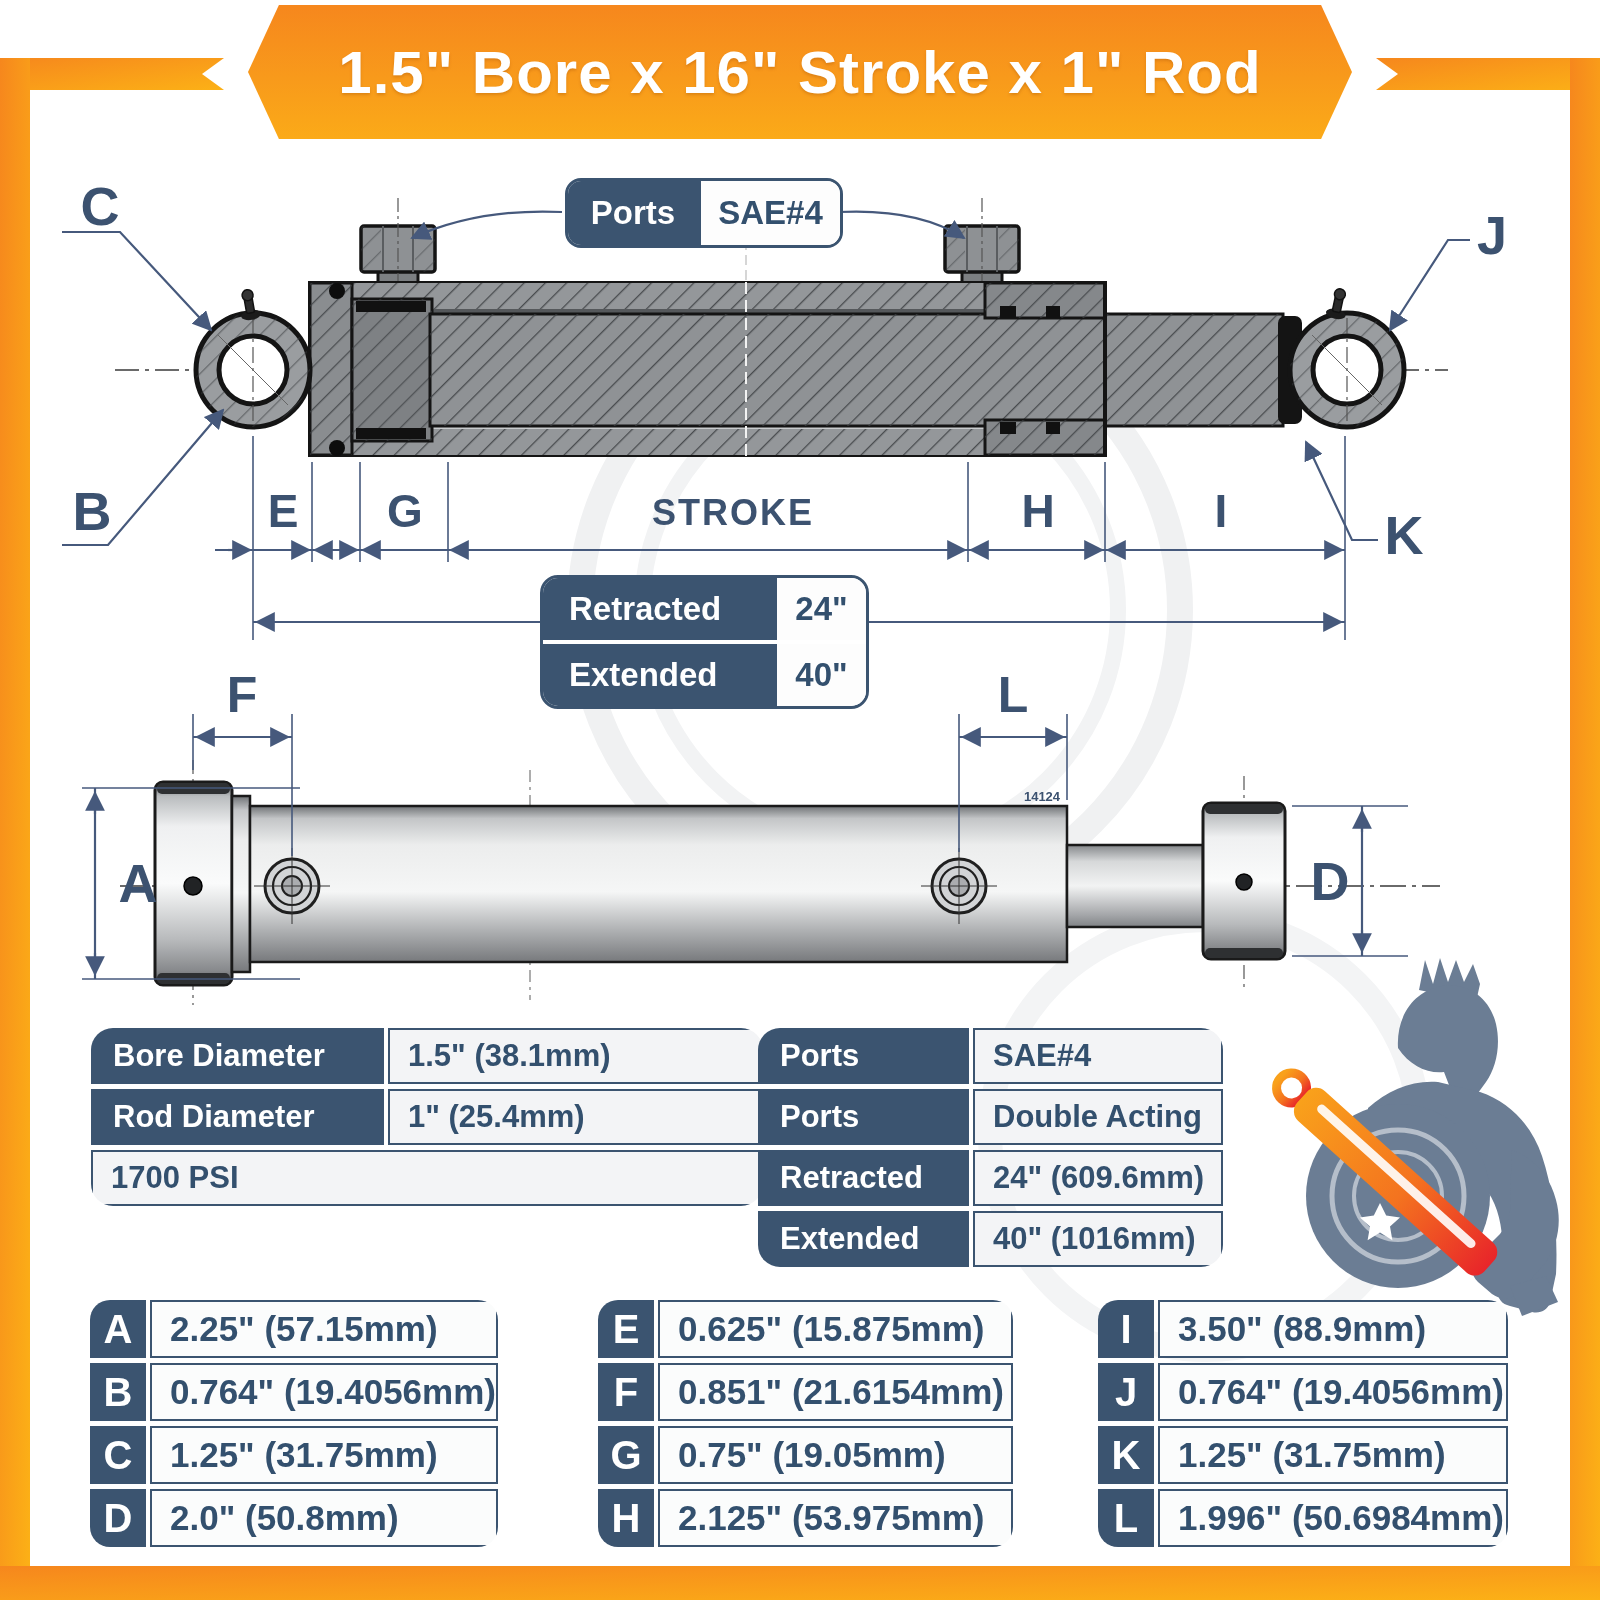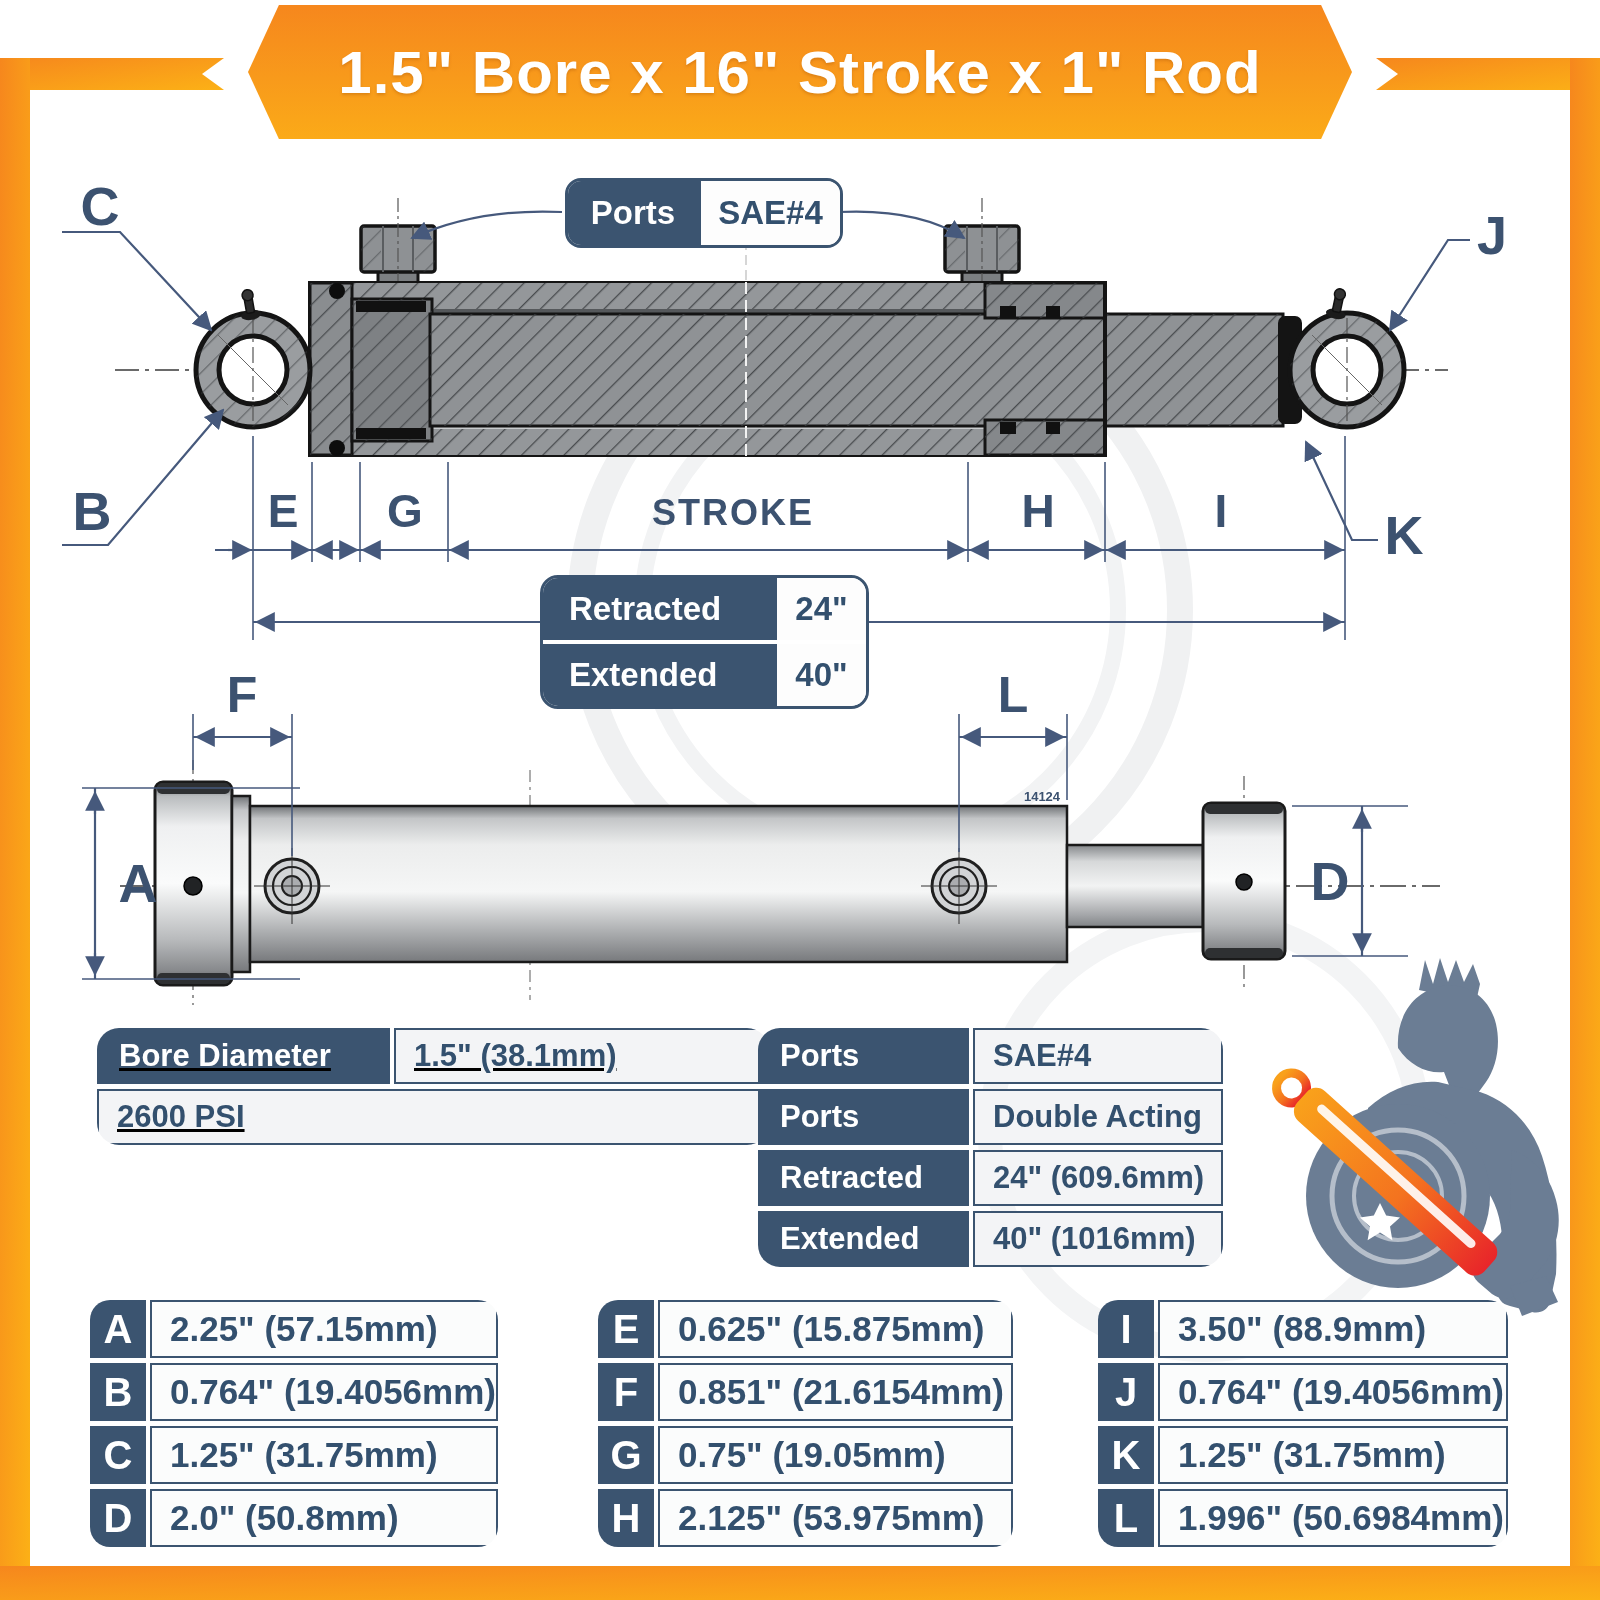--- a/index.html
+++ b/index.html
@@ -26,21 +26,21 @@
   .len-row:first-child{border-bottom:4px solid #ffffff;}
   .len-row .dark{width:205px;font-size:33px;justify-content:flex-start;padding-left:26px;}
   .len-row .lite{flex:1;font-size:33px;}
 
   
   .spec-table{display:flex;flex-direction:column;gap:5px;border-radius:22px;overflow:hidden;z-index:3;}
   .spec-row{display:flex;gap:4px;height:56px;}
   .spec-label{background:#3B5470;color:#fff;display:flex;align-items:center;padding-left:22px;font-size:31px;font-weight:700;}
   .spec-value{background:#F3F4F6;border:2.5px solid #3B5470;color:#33506E;display:flex;align-items:center;
               padding-left:18px;font-size:31px;font-weight:700;flex:1;}
-  #spec-left{left:97px;top:1028px;width:672px;text-decoration:underline;}
+  #spec-left{left:91px;top:1028px;width:672px;}
   #spec-left .spec-label{flex:0 0 271px;}
   #spec-right{left:758px;top:1028px;width:465px;}
   #spec-right .spec-label{flex:0 0 189px;}
 
   
   .dim-table{display:flex;flex-direction:column;gap:5px;border-radius:20px;overflow:hidden;z-index:3;}
   .dim-row{display:flex;gap:4px;height:58px;}
   .dim-key{background:#3B5470;color:#fff;flex:0 0 56px;display:flex;align-items:center;justify-content:center;
            font-size:40px;font-weight:700;}
   .dim-val{background:#FBFCFC;border:2.5px solid #3B5470;color:#33506E;display:flex;align-items:center;
@@ -368,21 +368,25 @@
       <div class="lite">40"</div>
     </div>
   </div>
 
   <div id="spec-left" class="abs spec-table">
     <div class="spec-row">
       <div class="spec-label">Bore Diameter</div>
       <div class="spec-value">1.5" (38.1mm)</div>
     </div>
     <div class="spec-row">
-      <div class="spec-value">2600 PSI</div>
+      <div class="spec-label">Rod Diameter</div>
+      <div class="spec-value">1" (25.4mm)</div>
+    </div>
+    <div class="spec-row">
+      <div class="spec-value">1700 PSI</div>
     </div>
   </div>
 
   <div id="spec-right" class="abs spec-table">
     <div class="spec-row">
       <div class="spec-label">Ports</div>
       <div class="spec-value">SAE#4</div>
     </div>
     <div class="spec-row">
       <div class="spec-label">Ports</div>

